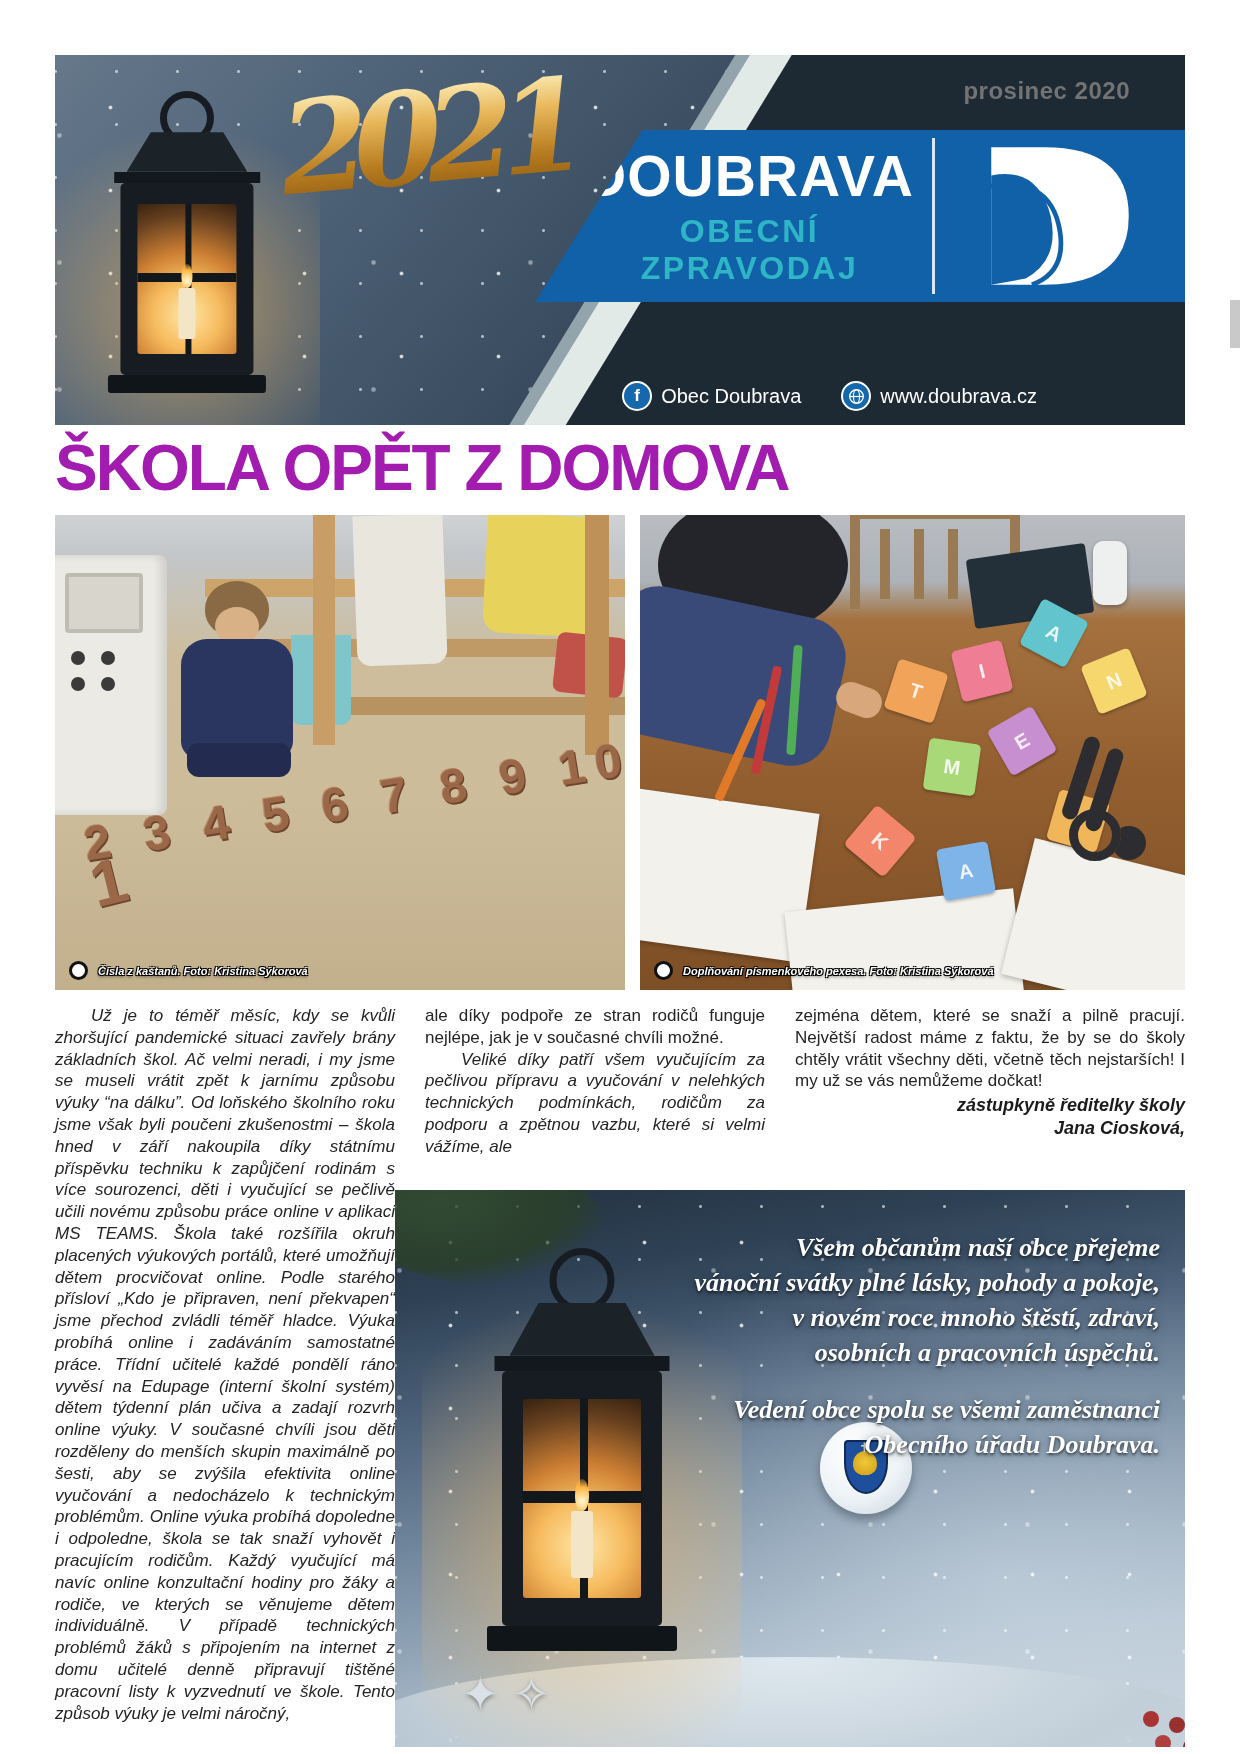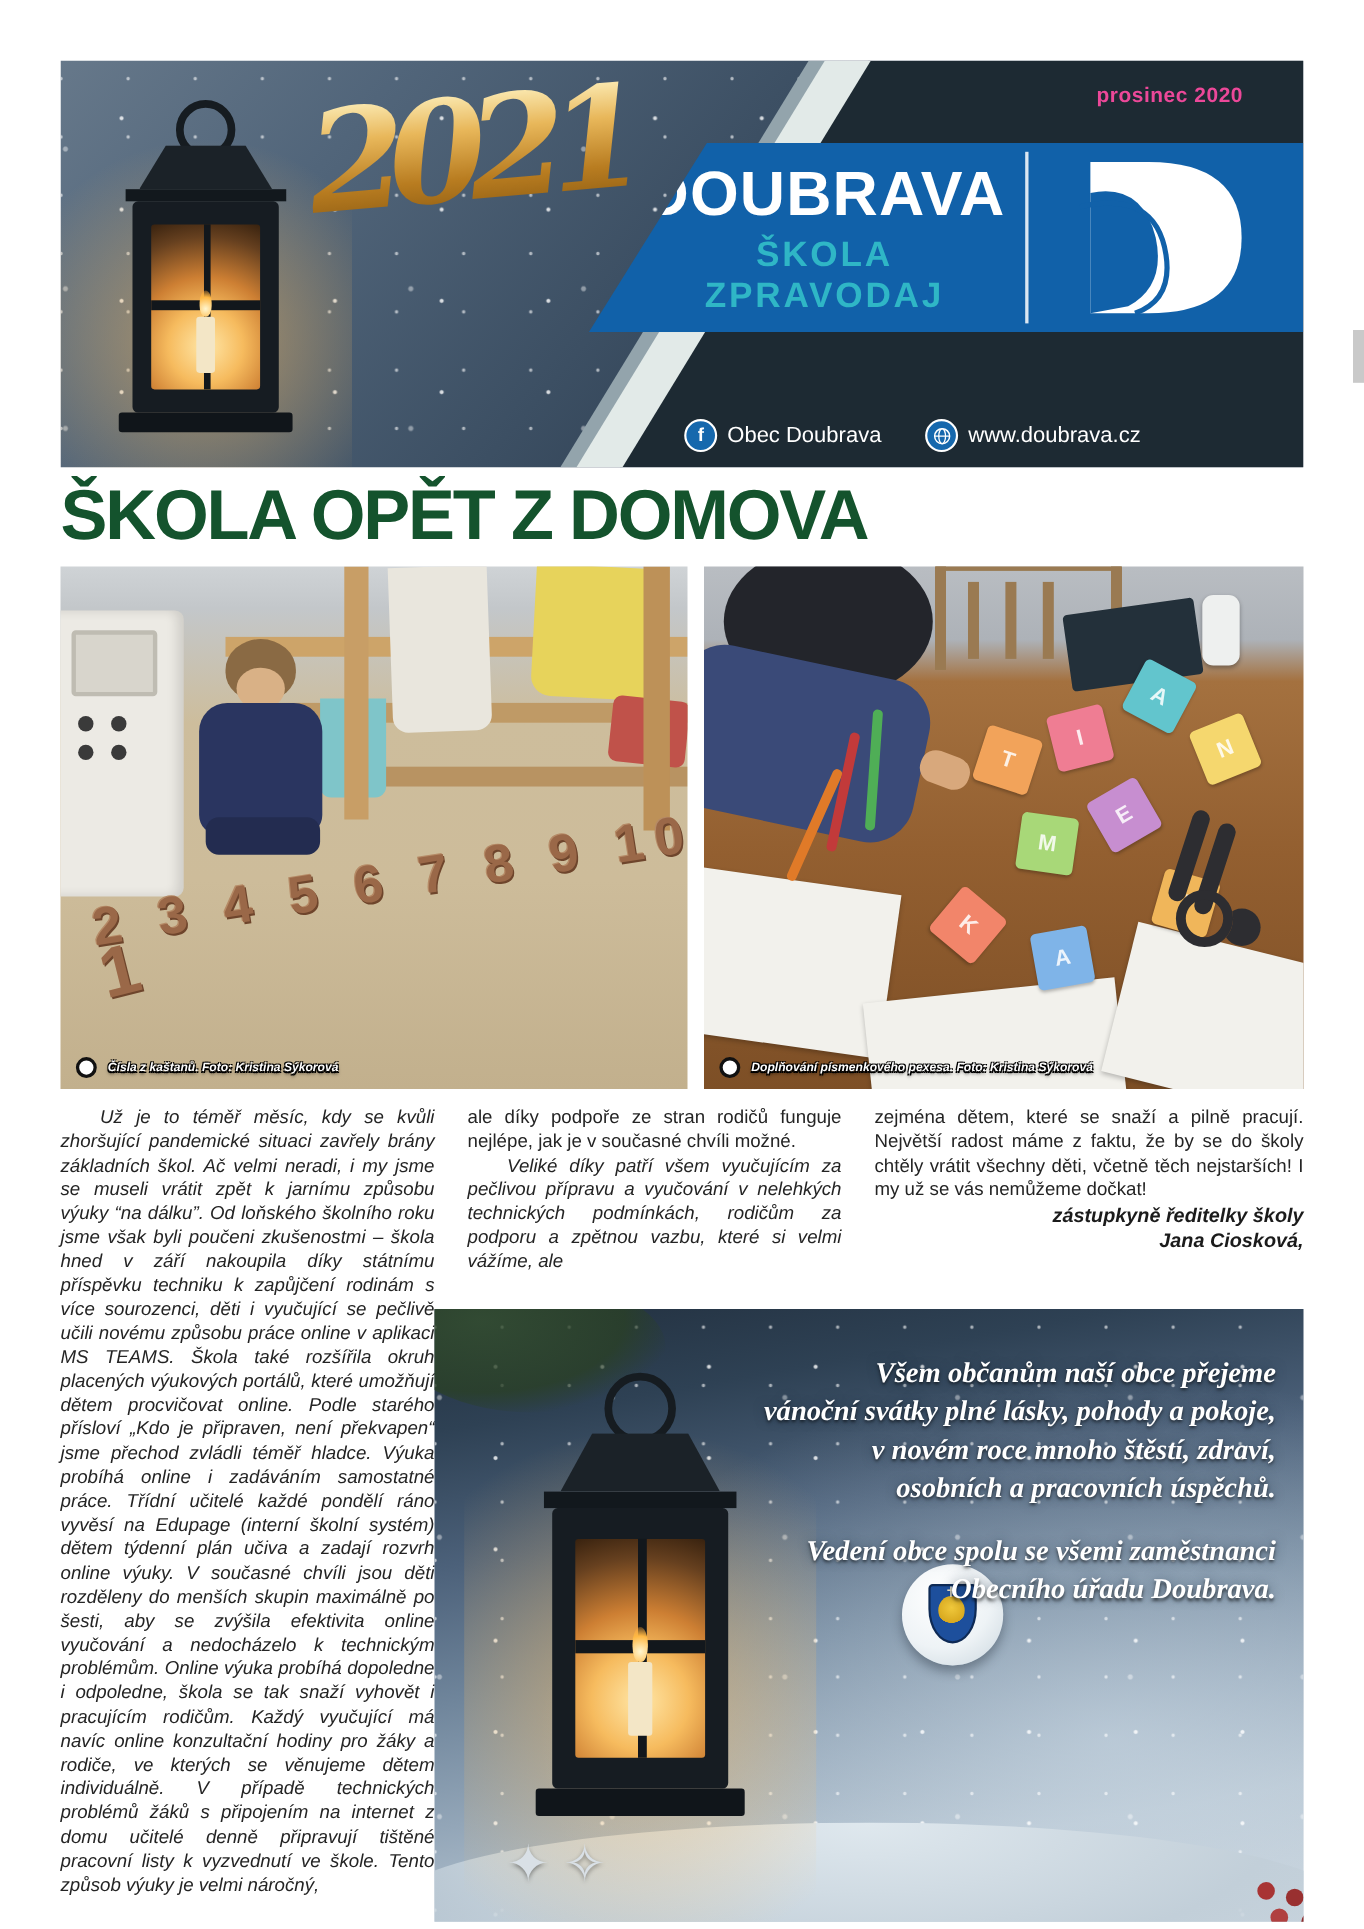--- a/index.html
+++ b/index.html
@@ -15,21 +15,21 @@
      radial-gradient(circle,rgba(255,255,255,.7) 1px,transparent 2px),
      radial-gradient(circle,rgba(255,255,255,.5) 1.6px,transparent 3px);
      background-size:97px 83px,61px 53px,157px 127px;
      background-position:7px 11px,31px 43px,83px 17px;}
   .hdr-dark{position:absolute;inset:0;background:#1d2a33;
      clip-path:polygon(65% 0,100% 0,100% 100%,45% 100%);}
   .hdr-stripe-light{position:absolute;inset:0;background:#e2eae8;
      clip-path:polygon(61.5% 0,65.2% 0,45.2% 100%,41.5% 100%);}
   .hdr-stripe-gray{position:absolute;inset:0;background:#93a4ac;
      clip-path:polygon(60.2% 0,61.6% 0,41.6% 100%,40.2% 100%);}
-  .issue{position:absolute;top:22px;right:55px;color:#ec4899;font-size:19px;font-weight:bold;letter-spacing:.5px;}
+  .issue{position:absolute;top:22px;right:55px;color:#737373;font-size:24px;font-weight:bold;letter-spacing:.5px;}
   .blue-band{position:absolute;left:0;top:75px;width:100%;height:172px;background:#1161a9;
      clip-path:polygon(52% 0,100% 0,100% 100%,42.5% 100%);}
   .title-block{position:absolute;right:268px;top:18px;width:335px;text-align:center;}
   .title{color:#fff;font-size:57px;font-weight:900;letter-spacing:1px;line-height:1;}
   .subtitle{color:#2fb6c6;font-size:32px;font-weight:bold;letter-spacing:2.5px;margin-top:8px;}
   .band-divider{position:absolute;right:250px;top:8px;bottom:8px;width:3px;background:rgba(255,255,255,.85);}
   .logo-box{position:absolute;right:18px;top:0;bottom:0;width:215px;display:flex;align-items:center;justify-content:center;}
   .tagline-row{position:absolute;top:272px;right:58px;color:#eef3f2;font-size:23px;letter-spacing:.5px;}
   .tagline-row .stretch{display:inline-block;transform:scaleX(.88);transform-origin:right center;white-space:nowrap;}
   .social{position:absolute;top:326px;right:148px;display:flex;align-items:center;gap:9px;color:#fff;font-size:20px;}
@@ -55,21 +55,21 @@
      background:radial-gradient(circle at 50% 74%,#ffe7a8 0%,#f6bb5e 28%,#cd7f33 52%,#66401f 82%,#38220f 100%);}
   .lant-mv{position:absolute;left:48%;top:0;bottom:0;width:7%;background:#12171c;}
   .lant-mh{position:absolute;left:0;right:0;top:46%;height:6%;background:#12171c;}
   .lant-candle{position:absolute;left:41%;bottom:10%;width:18%;height:34%;background:#f3e6c6;border-radius:3px;}
   .lant-flame{position:absolute;left:44%;bottom:44%;width:12%;height:16%;border-radius:50% 50% 45% 45%;
      background:radial-gradient(circle at 50% 70%,#fff6d0,#ffb843 60%,rgba(255,140,40,.2));}
   .lant-base{position:absolute;left:50%;top:86%;width:76%;height:5.5%;transform:translateX(-50%);
      background:#10151a;border-radius:3px;}
 
   
-  .headline{position:absolute;left:55px;top:436px;font-size:64px;font-weight:900;color:#14532d;
+  .headline{position:absolute;left:55px;top:436px;font-size:64px;font-weight:900;color:#a21caf;
      letter-spacing:-2px;line-height:1;}
 
   
   .photo{position:absolute;top:515px;height:475px;overflow:hidden;}
   .photo-left{left:55px;width:570px;background:linear-gradient(180deg,#cfd3d6 0,#c3c7ca 8%,#cdbd9c 30%,#cdbc9a 60%,#c2b08d 100%);}
   .photo-right{left:640px;width:545px;background:linear-gradient(180deg,#b9bdc2 0,#adb2b8 14%,#a4713f 22%,#935f30 55%,#7d4f26 100%);}
 
   .pl-kitchen{position:absolute;left:-8px;top:40px;width:120px;height:260px;background:#eceae4;border-radius:8px;box-shadow:inset -6px 0 10px rgba(0,0,0,.12);}
   .pl-kitchen::before{content:"";position:absolute;left:18px;top:18px;width:70px;height:52px;background:#d8d5cc;border:4px solid #bfbcb2;border-radius:4px;}
   .pl-kitchen::after{content:"";position:absolute;left:24px;top:96px;width:14px;height:14px;border-radius:50%;background:#3a3a3a;box-shadow:30px 0 0 #3a3a3a,0 26px 0 #3a3a3a,30px 26px 0 #3a3a3a;}
@@ -172,21 +172,21 @@
       <div class="gold-year">2021</div>
     </div>
     <div class="hdr-dark"></div>
     <div class="hdr-stripe-gray"></div>
     <div class="hdr-stripe-light"></div>
     <div class="issue">prosinec 2020</div>
 
     <div class="blue-band">
       <div class="title-block">
         <div class="title">DOUBRAVA</div>
-        <div class="subtitle">ŠKOLA ZPRAVODAJ</div>
+        <div class="subtitle">OBECNÍ ZPRAVODAJ</div>
       </div>
       <div class="band-divider"></div>
       <div class="logo-box">
         <svg width="190" height="150" viewBox="0 0 120 96">
           <path d="M16 4 h34 q54 0 54 44 q0 44 -54 44 h-34 z" fill="#ffffff"></path>
           <path d="M16 22 q30 -6 38 26 q6 28 -16 40 l-22 4 z" fill="#1161a9"></path>
           <path d="M10 30 q44 -10 50 28 q4 26 -18 34" fill="none" stroke="#1161a9" stroke-width="3"></path>
         </svg>
       </div>
     </div>

